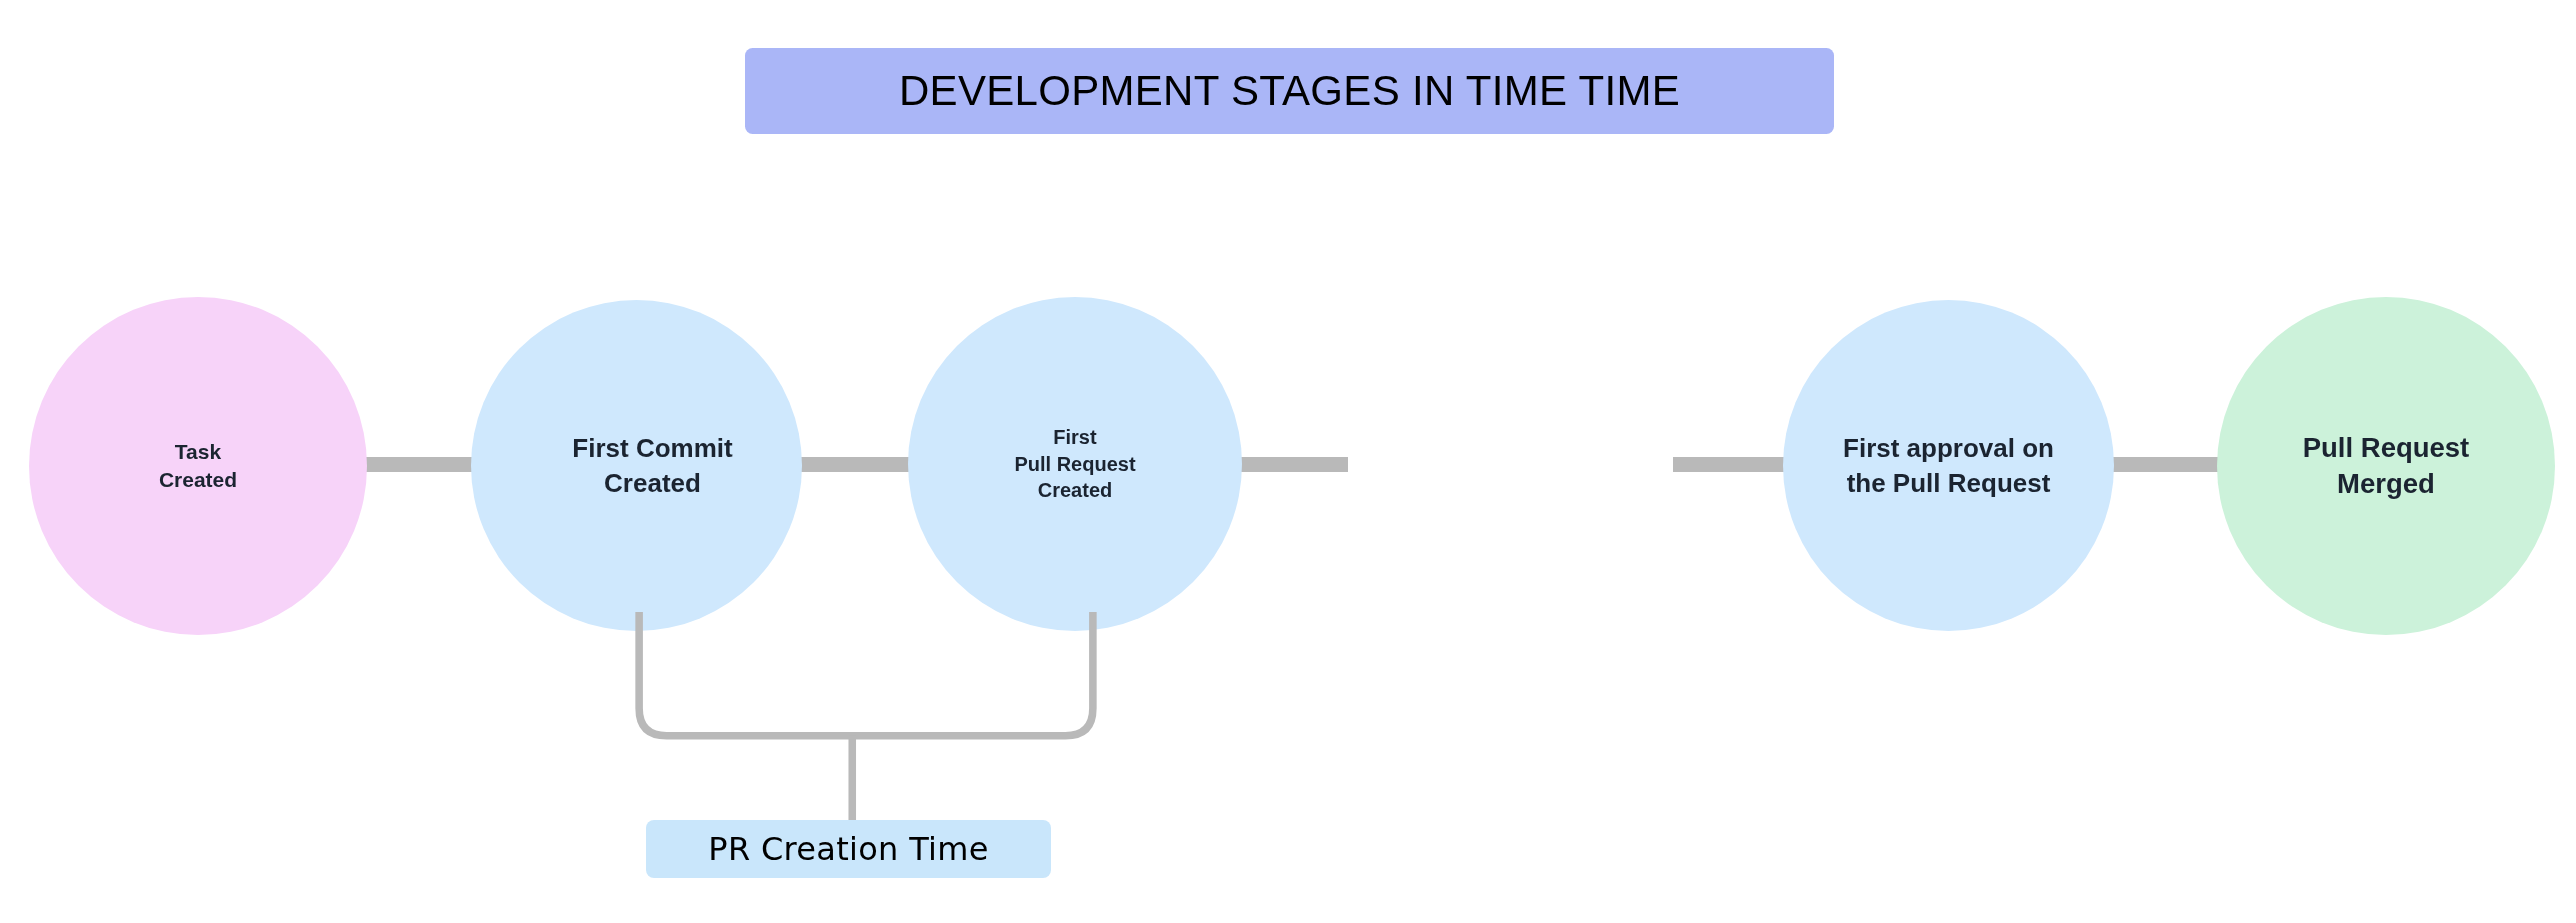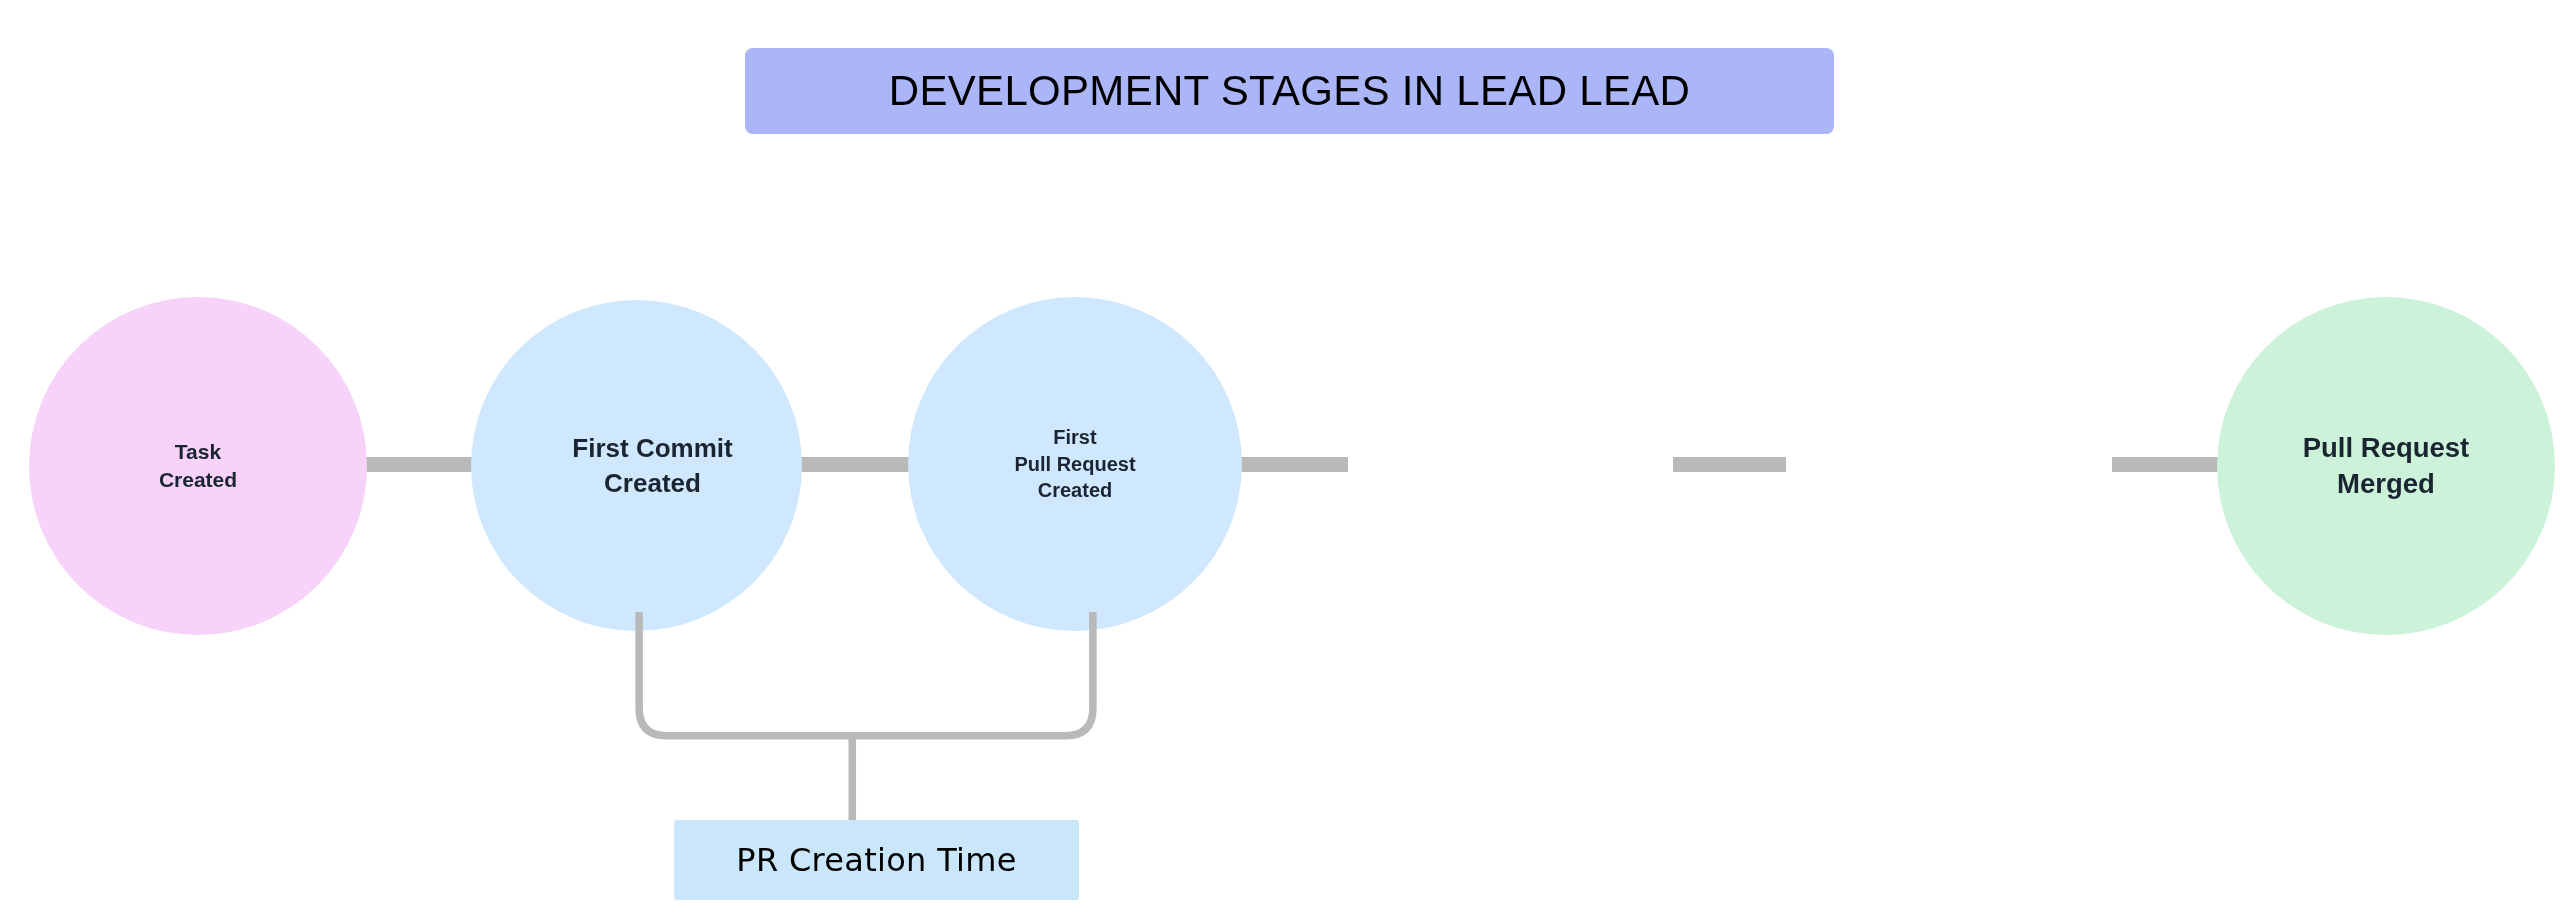--- a/index.html
+++ b/index.html
@@ -79,41 +79,41 @@
   #bracket-svg{
     position:absolute;
     left:591px; top:605px;
     width:550px; height:234px;
   }
 
   
   .annotation-box{
     position:absolute;
     left:646px; top:820px;
-    width:405px; height:80px;
+    width:405px; height:58px;
     background:#c9e6fb;
-    border-radius:3px;
-    display:flex;align-items:center;justify-content:center;margin-left:28px;
+    border-radius:8px;
+    display:flex;align-items:center;justify-content:center;
   }
   .annotation-box .annotation-text{
     font-family:"DejaVu Sans", sans-serif;
     font-size:32px;
     font-weight:400;
     color:#000000;
     white-space:nowrap;
     letter-spacing:0.3px;
   }
 </style>
 </head>
 <body>
 
 <div id="canvas">
 
   <div class="title-banner">
-    <span class="title-text">DEVELOPMENT STAGES IN LEAD LEAD</span>
+    <span class="title-text">DEVELOPMENT STAGES IN TIME TIME</span>
   </div>
 
   <div class="edge" style="left:364px; width:110px;"></div>
   <div class="edge" style="left:800px; width:111px;"></div>
   <div class="edge" style="left:1239px; width:109px;"></div>
   <div class="edge" style="left:1673px; width:113px;"></div>
   <div class="edge" style="left:2112px; width:109px;"></div>
 
   <div class="node pink" id="node-task-created">
     <span class="node-label">Task
@@ -125,20 +125,24 @@
 Created</span>
   </div>
 
   <div class="node blue" id="node-first-pr">
     <span class="node-label">First
 Pull Request
 Created</span>
   </div>
 
 
+  <div class="node blue" id="node-first-approval">
+    <span class="node-label">First approval on
+the Pull Request</span>
+  </div>
 
   <div class="node green" id="node-pr-merged">
     <span class="node-label">Pull Request
 Merged</span>
   </div>
 
   <svg id="bracket-svg" viewBox="0 0 800 340">
     <path d="M 70 10 L 70 150 Q 70 190 110 190 L 690 190 Q 730 190 730 150 L 730 10" fill="none" stroke="#b9b9b9" stroke-width="11"></path>
     <path d="M 380 190 L 380 320" fill="none" stroke="#b9b9b9" stroke-width="11"></path>
   </svg>

